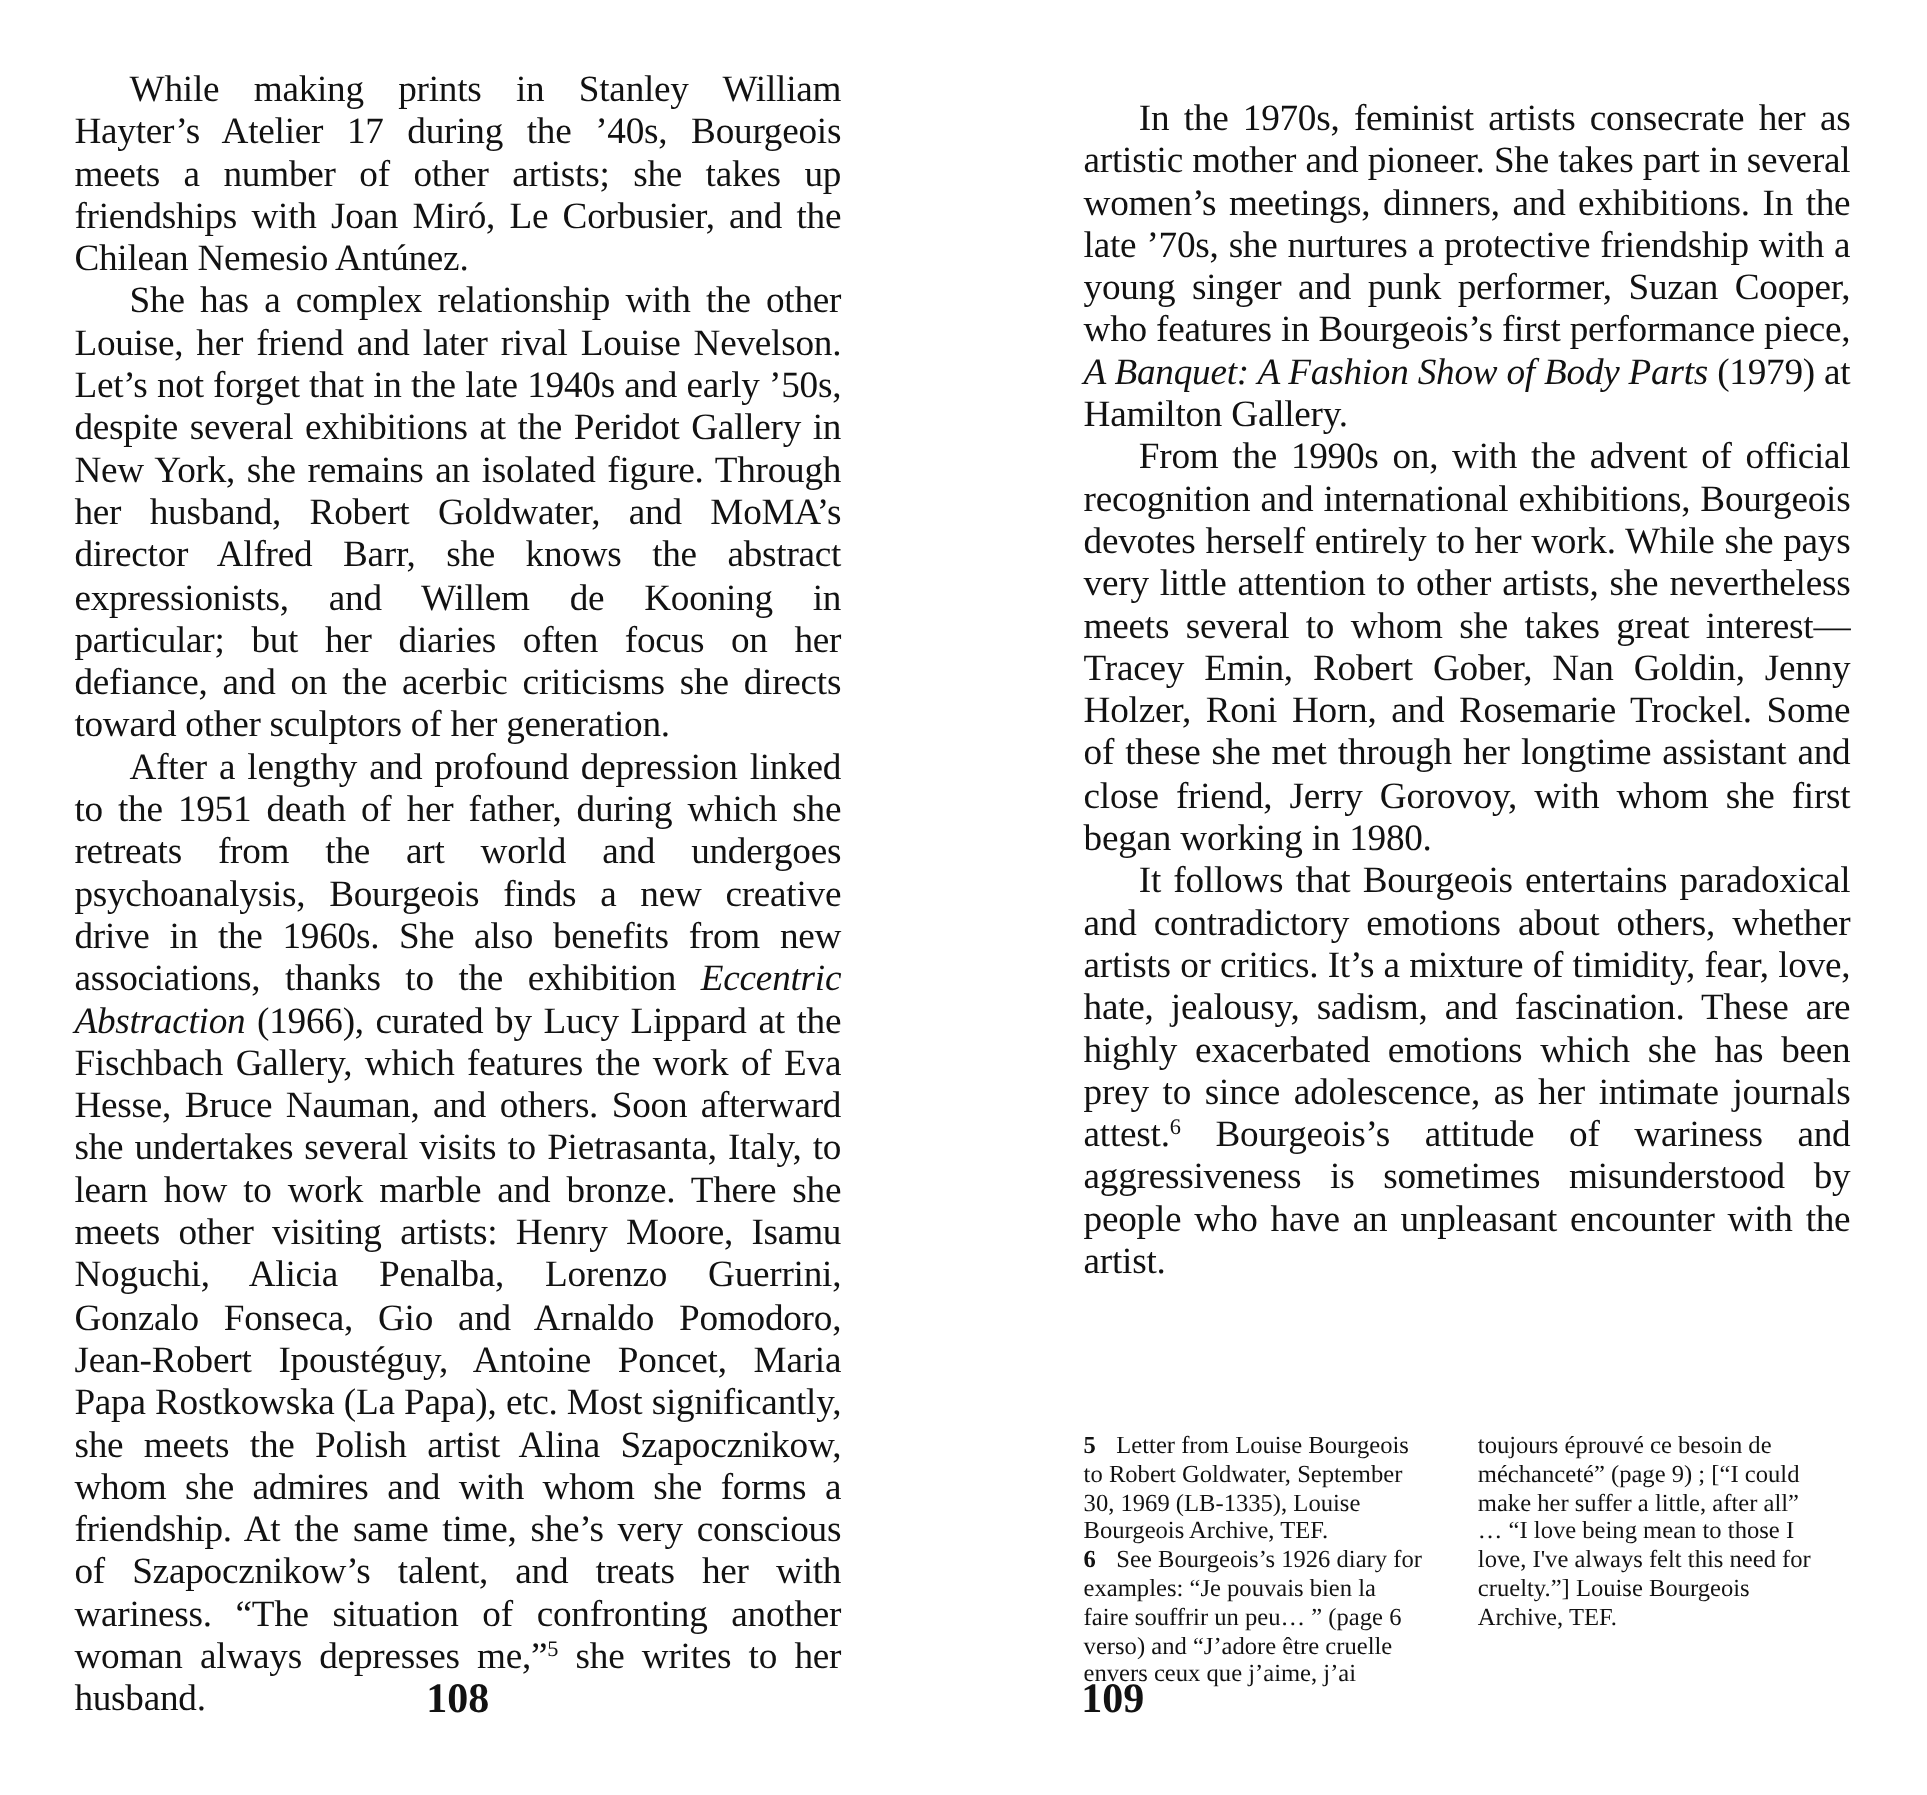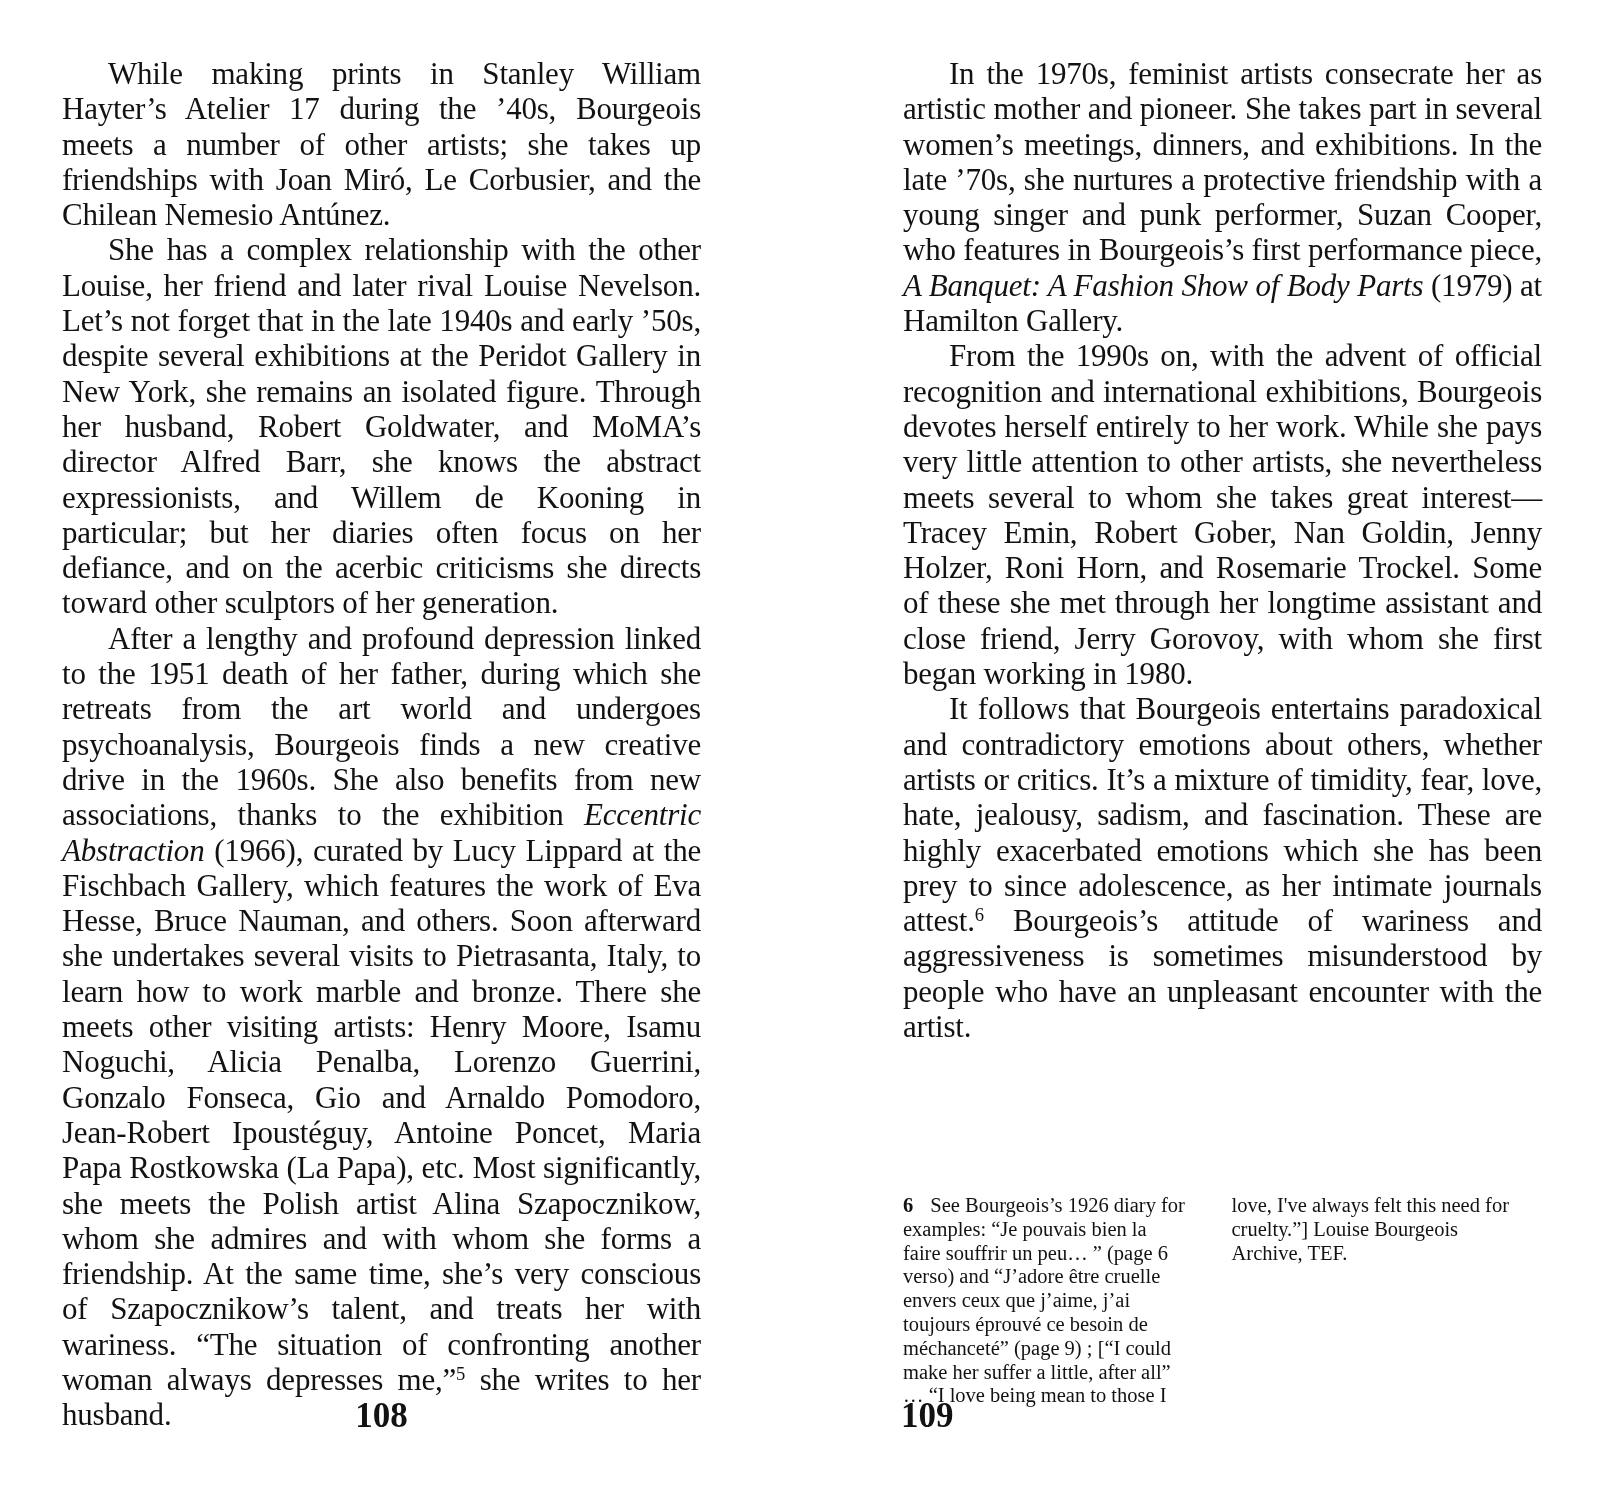--- a/index.html
+++ b/index.html
@@ -18,21 +18,21 @@
     top: 56px;
     width: 639px;
     font-size: 31px;
     line-height: 35.3px;
     text-align: justify;
     letter-spacing: -0.2px;
     hyphens: auto;
     -webkit-hyphens: auto;
   }
   .column.left  { left: 62px;  }
-  .column.right { left: 903px; }
+  .column.right { left: 903px; margin-top: 24px; }
   .column p { margin: 0; text-indent: 46px; }
 
   .column i { font-style: italic; }
   sup.fn-ref {
     font-size: 60%;
     line-height: 0;
     vertical-align: baseline;
     position: relative;
     top: -0.55em;
   }
@@ -75,20 +75,21 @@
       <p><span>After a lengthy and profound depression linked to the 1951 death of her father, during which she retreats from the art world and undergoes psychoanalysis, Bourgeois finds a new creative drive in the 1960s. She also benefits from new associations, thanks to the exhibition </span><i>Eccentric Abstraction</i><span> (1966), curated by Lucy Lippard at the Fischbach Gallery, which features the work of Eva Hesse, Bruce Nauman, and others. Soon afterward she undertakes several visits to Pietrasanta, Italy, to learn how to work marble and bronze. There she meets other visiting artists: Henry Moore, Isamu Noguchi, Alicia Penalba, Lorenzo Guerrini, Gonzalo Fonseca, Gio and Arnaldo Pomodoro, Jean-Robert Ipoustéguy, Antoine Poncet, Maria Papa Rostkowska (La Papa), etc. Most significantly, she meets the Polish artist Alina Szapocznikow, whom she admires and with whom she forms a friendship. At the same time, she’s very conscious of Szapocznikow’s talent, and treats her with wariness. “The situation of confronting another woman always depresses me,”</span><sup class="fn-ref">5</sup><span> she writes to her husband.</span></p>
     </section>
 
   <section class="column right" lang="en">
       <p><span>In the 1970s, feminist artists consecrate her as artistic mother and pioneer. She takes part in several women’s meetings, dinners, and exhibitions. In the late ’70s, she nurtures a protective friendship with a young singer and punk performer, Suzan Cooper, who features in Bourgeois’s first performance piece, </span><i>A Banquet: A Fashion Show of Body Parts</i><span> (1979) at Hamilton Gallery.</span></p>
       <p><span>From the 1990s on, with the advent of official recognition and international exhibitions, Bourgeois devotes herself entirely to her work. While she pays very little attention to other artists, she nevertheless meets several to whom she takes great interest—Tracey Emin, Robert Gober, Nan Goldin, Jenny Holzer, Roni Horn, and Rosemarie Trockel. Some of these she met through her longtime assistant and close friend, Jerry Gorovoy, with whom she first began working in 1980.</span></p>
       <p><span>It follows that Bourgeois entertains paradoxical and contradictory emotions about others, whether artists or critics. It’s a mixture of timidity, fear, love, hate, jealousy, sadism, and fascination. These are highly exacerbated emotions which she has been prey to since adolescence, as her intimate journals attest.</span><sup class="fn-ref">6</sup><span> Bourgeois’s attitude of wariness and aggressiveness is sometimes misunderstood by people who have an unpleasant encounter with the artist.</span></p>
     </section>
 
   <div class="footnotes">
+      <p class="footnote"><span class="fn-num">5</span><span>Letter from Louise Bourgeois to Robert Goldwater, September 30, 1969 (LB-1335), Louise Bourgeois Archive, TEF.</span></p>
       <p class="footnote"><span class="fn-num">6</span><span>See Bourgeois’s 1926 diary for examples: “Je pouvais bien la faire souffrir un peu… ” (page 6 verso) and “J’adore être cruelle envers ceux que j’aime, j’ai toujours éprouvé ce besoin de méchanceté” (page 9) ; [“I could make her suffer a little, after all” … “I love being mean to those I love, I've always felt this need for cruelty.”] Louise Bourgeois Archive, TEF.</span></p>
     </div>
 
   <div class="pagenum left-num">108</div>
 
   <div class="pagenum right-num">109</div>
 
 </div>
 
 </body></html>

